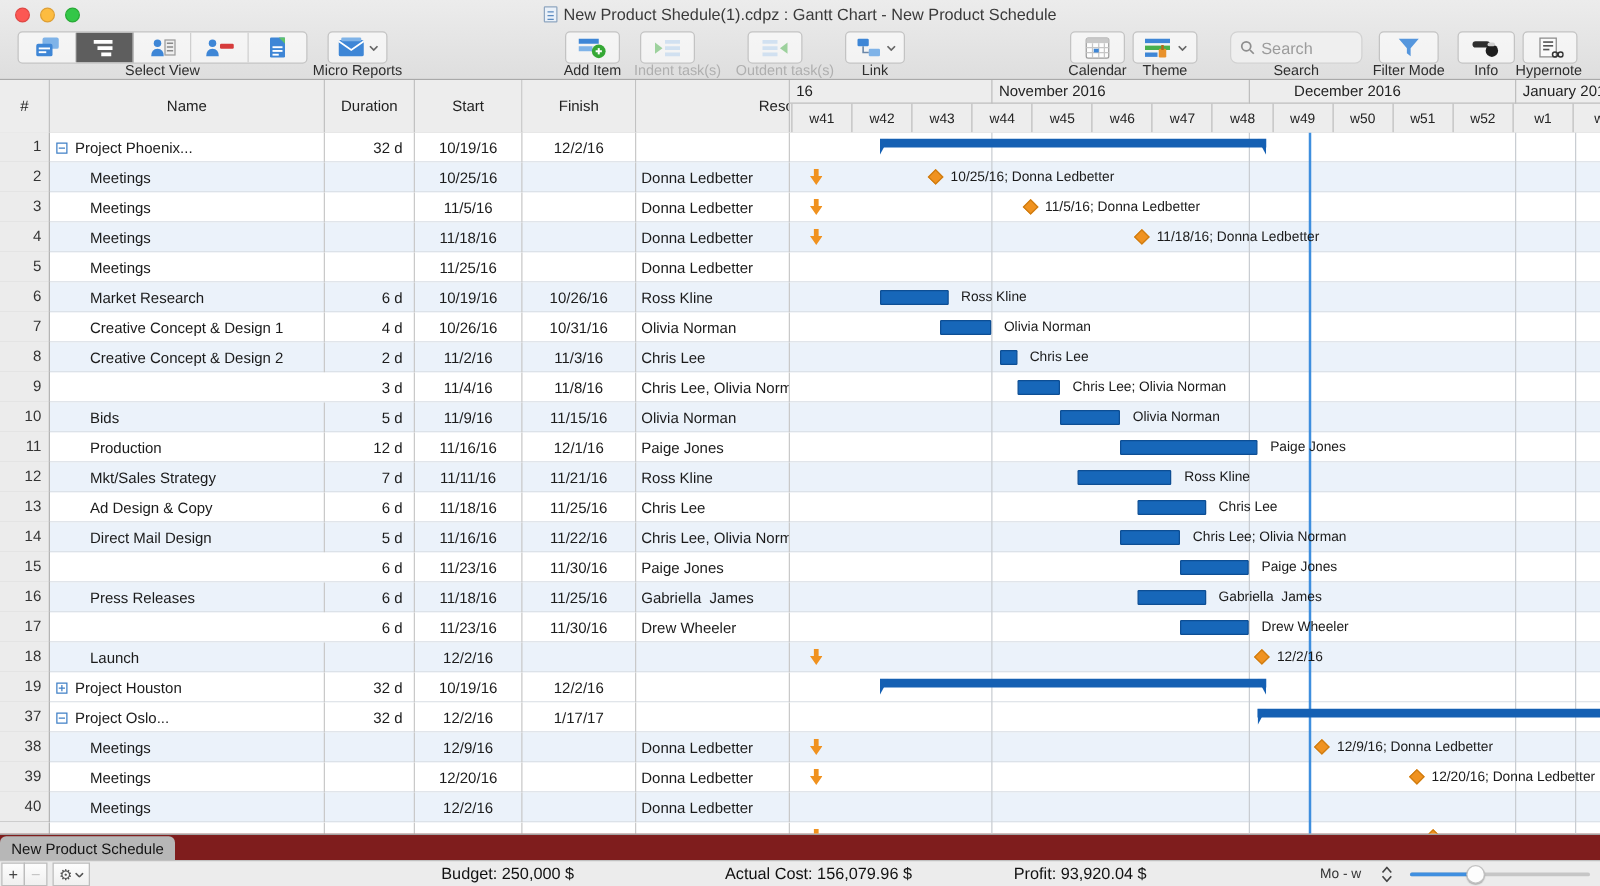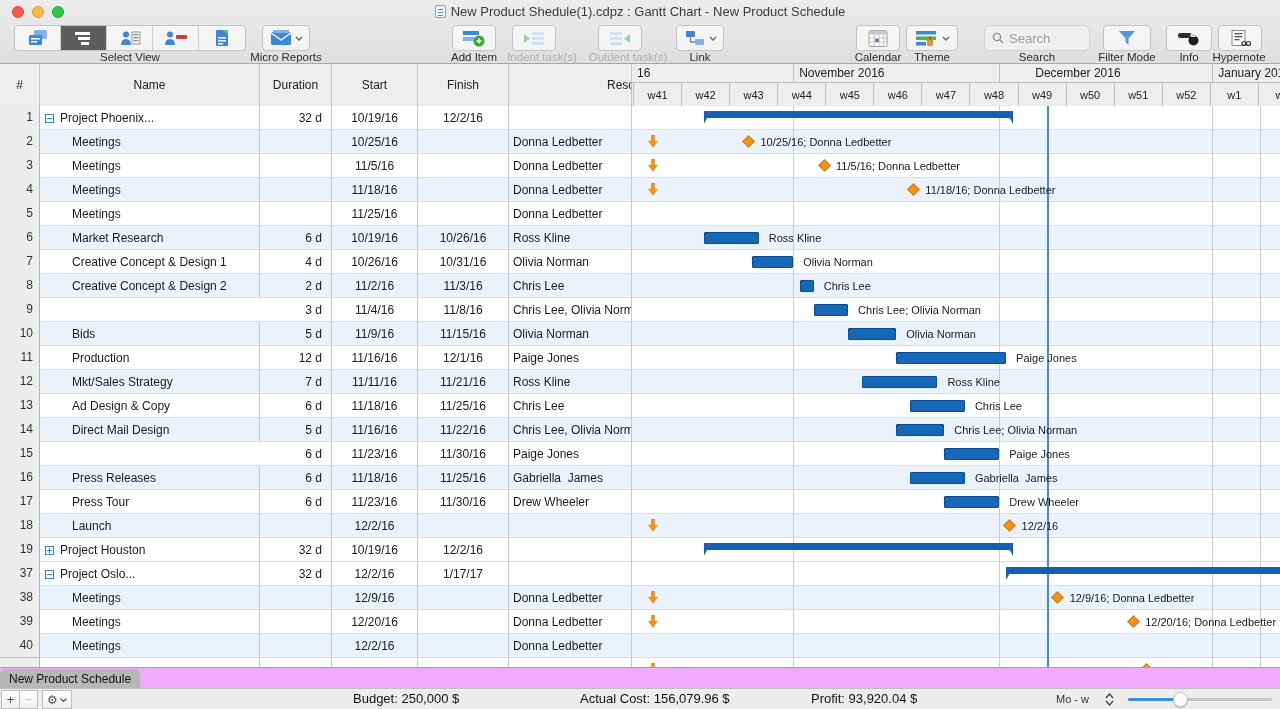--- a/index.html
+++ b/index.html
@@ -79,21 +79,21 @@
   .sum .body { position:absolute; left:0; right:0; top:0; height:7px; background:#1560B3; }
   .sum .cap { position:absolute; top:0; width:7px; height:13px; background:#1560B3; }
   .sum .cap.l { left:0; clip-path:polygon(0 0,100% 0,0 100%); }
   .sum .cap.r { right:0; clip-path:polygon(0 0,100% 0,100% 100%); }
   .ms { top:7px; width:9px; height:9px; background:#F0921F; border:1px solid #CE7C11; transform:rotate(45deg); }
   .arrow { top:5px; left:16px; width:10px; height:13px; background:#F0921F;
            clip-path:polygon(31% 0,69% 0,69% 44%,100% 44%,50% 100%,0 44%,31% 44%); }
   .g-label { top:0; height:24px; line-height:24px; font-size:11px; color:#1A1A1A; white-space:pre; }
 
   
-  .tabstrip { position:absolute; left:0; top:667px; width:1280px; height:21px; background:#f0abfc;
+  .tabstrip { position:absolute; left:0; top:667px; width:1280px; height:21px; background:#7f1d1d;
               border-top:1px solid #A3A3A3; }
   .tab { position:absolute; left:0; top:1px; height:20px; background:#B7B7B7; border-radius:5px 5px 0 0;
          padding:0 9px; font-size:12px; color:#141414; display:flex; align-items:center; }
   .footer { position:absolute; left:0; top:688px; width:1280px; height:21px; background:#ECECEC; border-top:1px solid #C0C0C0; }
   .f-btn { position:absolute; top:1px; width:19px; height:19px; background:linear-gradient(#FDFDFD,#F0F0F0);
            border:1px solid #BDBDBD; display:flex; align-items:center; justify-content:center; font-size:13px; color:#444; }
   .f-btn.dis { color:#C6C6C6; }
   .stat { position:absolute; top:0; height:21px; line-height:20px; font-size:13px; color:#111; white-space:pre; }
   .scale-label { position:absolute; left:1056px; top:0; height:21px; line-height:20px; font-size:11px; color:#333; }
   .stepper { position:absolute; left:1102px; top:2px; width:14px; height:17px; display:flex; flex-direction:column;
@@ -508,21 +508,20 @@
         <div class="cell c-start">11/18/16</div>
         <div class="cell c-fin">11/25/16</div>
         <div class="cell c-res">Gabriella  James</div>
         <div class="chart-zone">
           <div class="g-el bar" style="left: 277.93px; width: 54.96px;"></div>
           <span class="g-label g-el" style="left: 342.89px;">Gabriella  James</span>
         </div>
       </div>
       <div class="row">
         <div class="cell c-num">17</div>
-        <div class="cell c-name child"><span>Press Tour</span></div>
         <div class="cell c-dur">6 d</div>
         <div class="cell c-start">11/23/16</div>
         <div class="cell c-fin">11/30/16</div>
         <div class="cell c-res">Drew Wheeler</div>
         <div class="chart-zone">
           <div class="g-el bar" style="left: 312.28px; width: 54.96px;"></div>
           <span class="g-label g-el" style="left: 377.24px;">Drew Wheeler</span>
         </div>
       </div>
       <div class="row alt">

